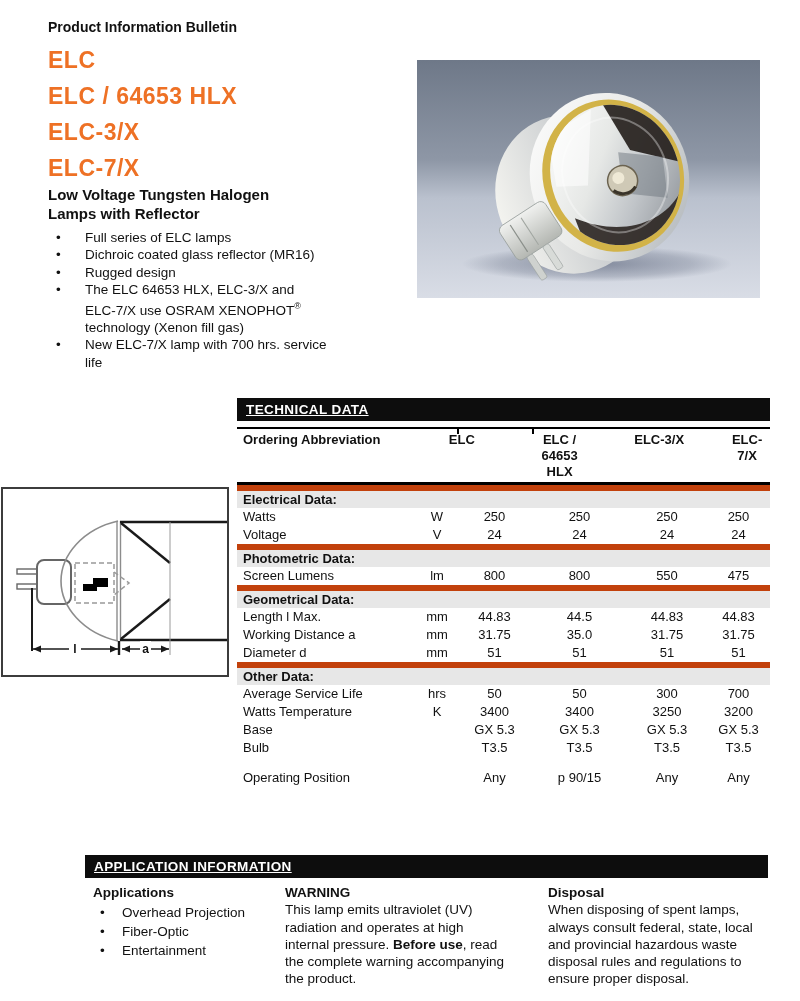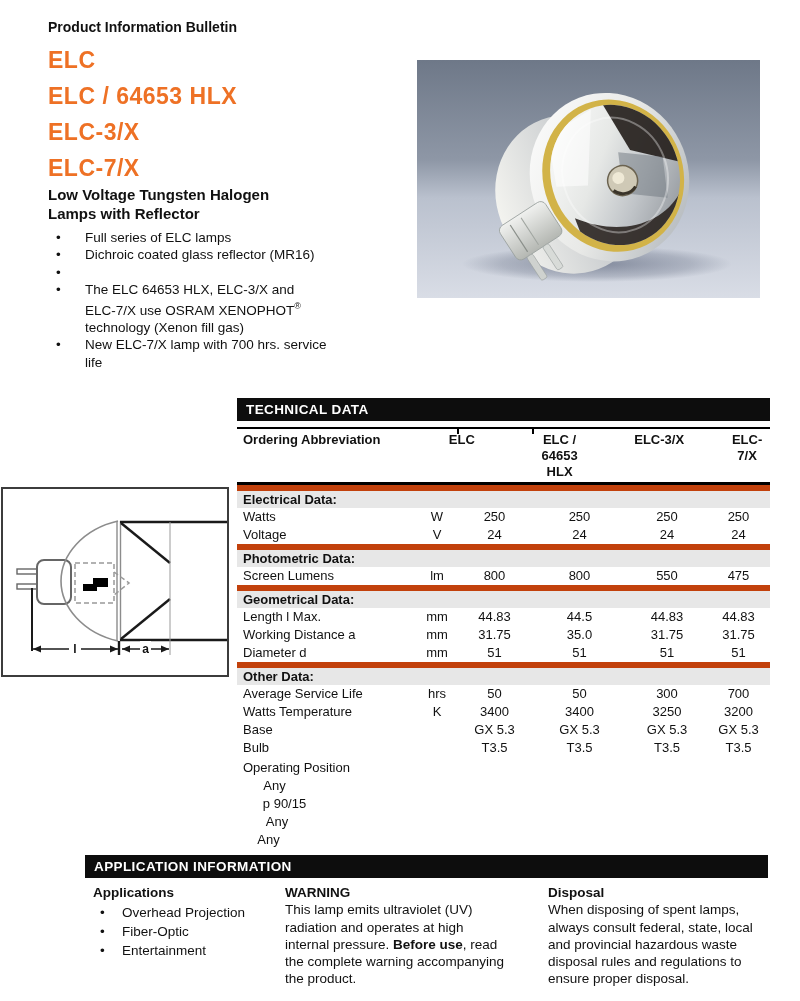--- a/index.html
+++ b/index.html
@@ -18,40 +18,40 @@
   .blt { width:37px; padding-left:8px; font-size:13.5px; line-height:17.3px; }
   .ftxt { flex:1; font-size:13.5px; line-height:17.3px; }
   .ftxt sup { font-size:9px; }
 
   
   .photo { position:absolute; left:417px; top:60px; width:343px; height:238px; }
   .photo svg { display:block; width:100%; height:100%; }
 
   
   .black-bar { background:#0d0d0d; color:#fff; font-size:13.5px; font-weight:bold;
-               height:23px; line-height:23px; padding-left:9px; letter-spacing:.4px; }
+               height:23px; line-height:23px; padding-left:9px; letter-spacing:.4px;text-decoration:underline; }
 
   
   .tech { position:absolute; left:237px; top:398px; width:533px; }
   .t-head { position:relative; display:flex; margin-top:6px; border-top:2px solid #000;
             border-bottom:3px solid #000; padding:3px 0 2px; font-weight:bold; font-size:13px; line-height:16px;gap:36px; }
   .t-head .c-label { width:220px; padding-left:6px; }
   .tick { position:absolute; top:0; width:1.5px; height:5px; background:#000; }
   .row { display:flex; font-size:13px; line-height:18px; }
   .sec { display:flex; font-size:13px; line-height:17px; font-weight:bold;
          background:#E7E7E7; border-top:6px solid #c2410c; }
   .sec span { padding-left:6px; }
   .c-label { width:180px; padding-left:6px; }
   .c-unit  { width:40px;  text-align:center; }
   .c-v1 { width:75px; text-align:center; }
   .c-v2 { width:95px; text-align:center; }
   .c-v3 { width:80px; text-align:center; }
   .c-v4 { width:63px; text-align:center; }
   .t-head .h-v2 { text-align:center; }
-  .gap-top { margin-top:2px;flex-direction:column; }
+  .gap-top { margin-top:12px; }
 
   
   .diagram { position:absolute; left:1px; top:487px; width:228px; height:190px;
              border:2px solid #3c3c3c; background:#fff; }
   .diagram svg { display:block; width:100%; height:100%; }
 
   
   .appbar { position:absolute; left:85px; top:855px; width:683px; }
   .col-h { font-size:13.5px; font-weight:bold; line-height:17.3px; }
   .col-body { font-size:13.5px; line-height:17.3px; }
@@ -84,20 +84,21 @@
     <li>
       <span class="blt">•</span>
       <span class="ftxt pre"><span>Full series of ELC lamps</span></span>
     </li>
     <li>
       <span class="blt">•</span>
       <span class="ftxt pre"><span>Dichroic coated glass reflector (MR16)</span></span>
     </li>
     <li>
       <span class="blt">•</span>
+      <span class="ftxt pre"><span>Rugged design</span></span>
     </li>
     <li>
       <span class="blt">•</span>
       <span class="ftxt pre"><span>The ELC 64653 HLX, ELC-3/X and
 ELC-7/X use OSRAM XENOPHOT</span><sup>®</sup><span>
 technology (Xenon fill gas)</span></span>
     </li>
     <li>
       <span class="blt">•</span>
       <span class="ftxt pre"><span>New ELC-7/X lamp with 700 hrs. service

